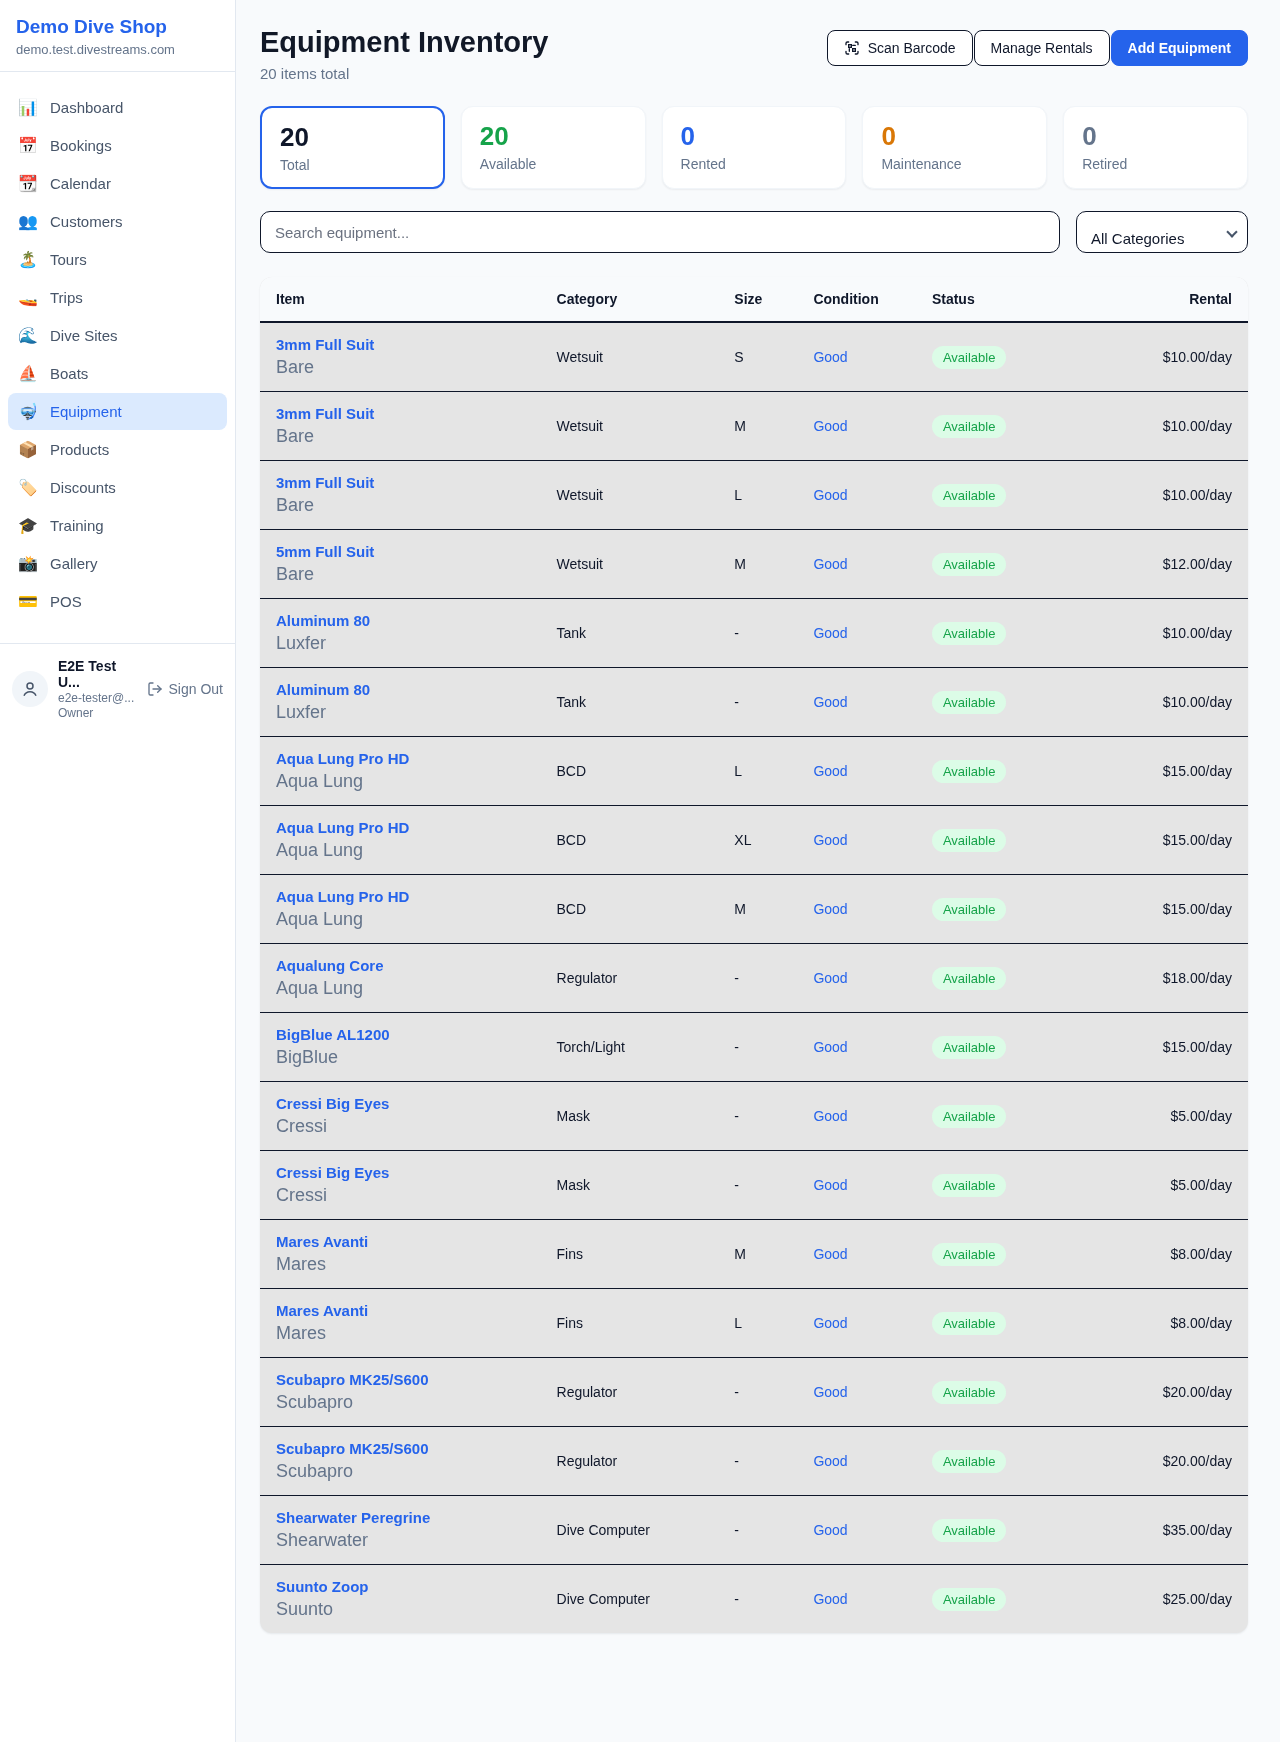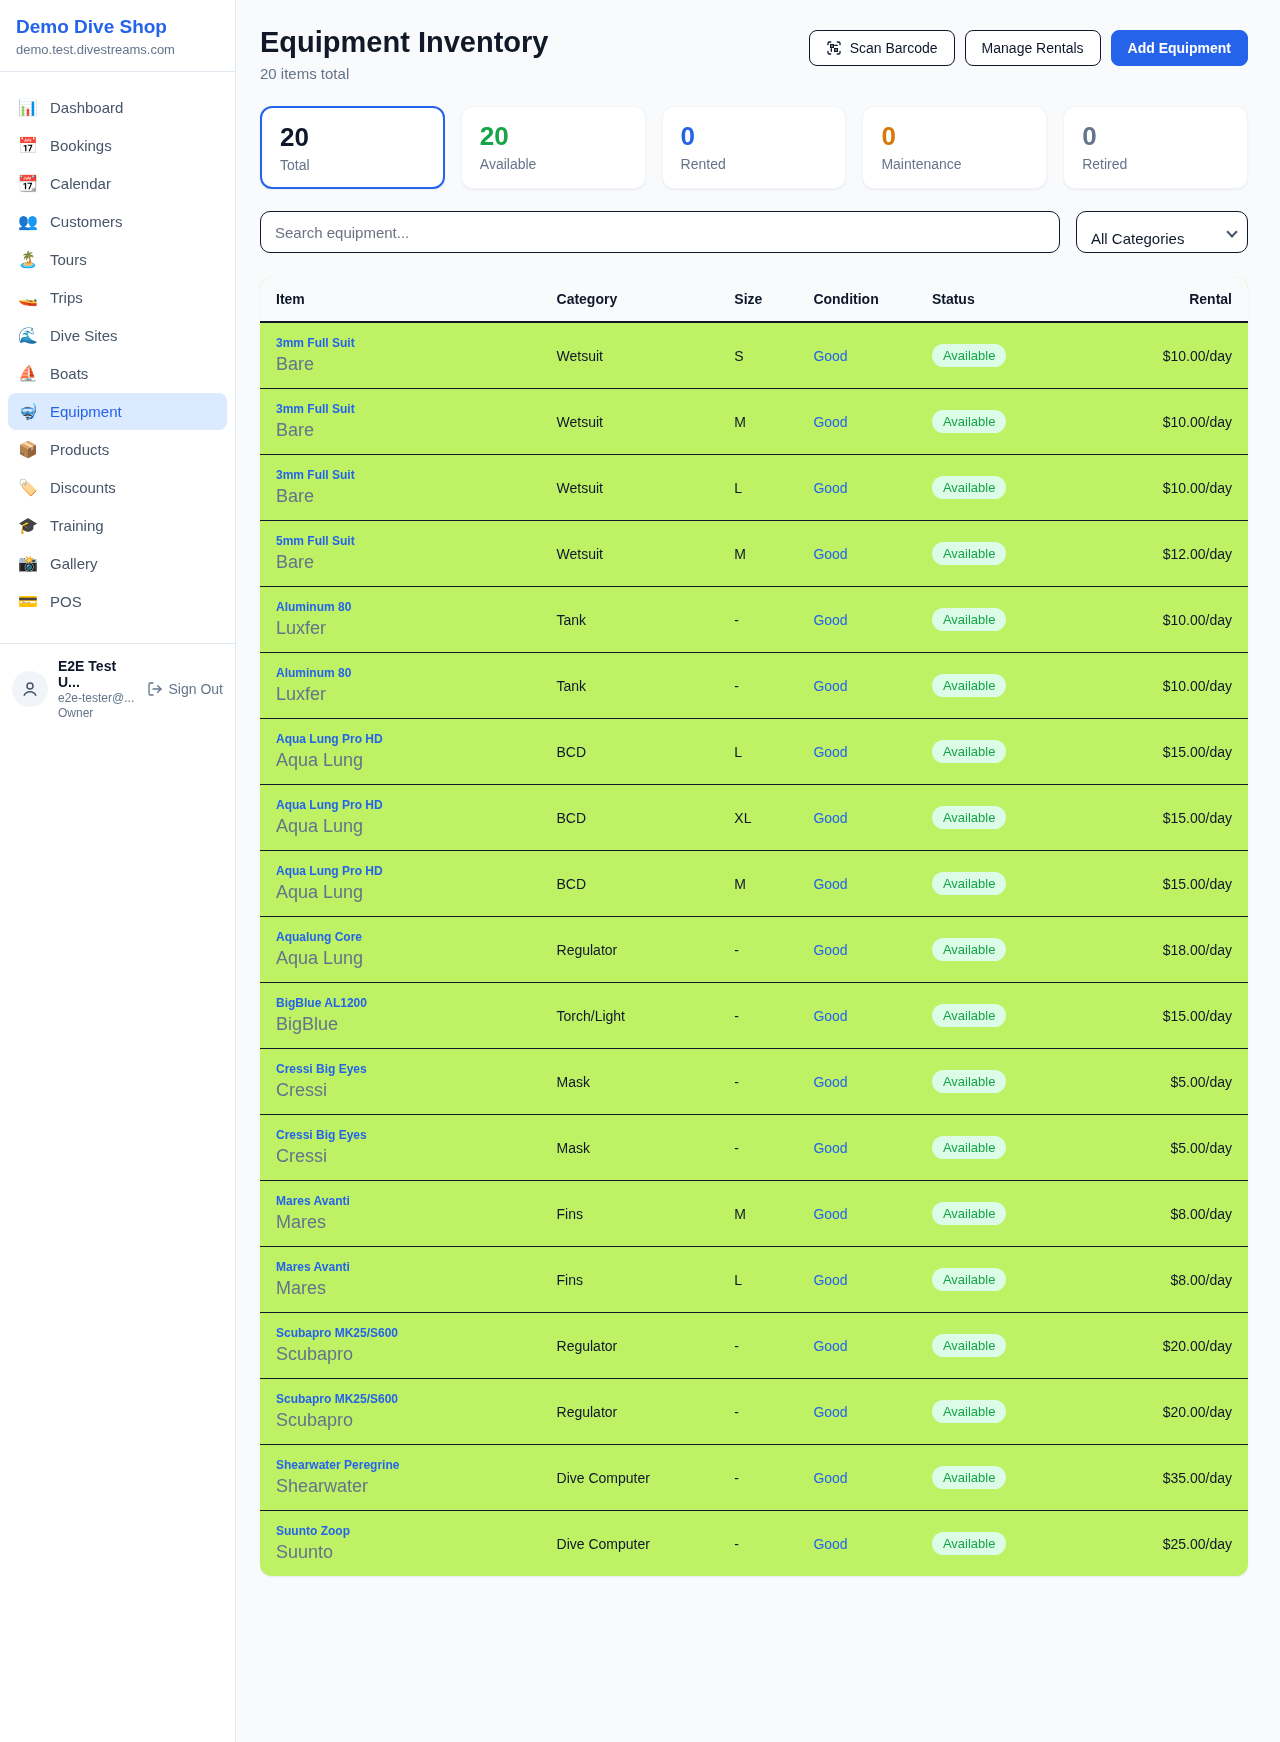--- a/index.html
+++ b/index.html
@@ -39,21 +39,21 @@
   }
   .user-meta { flex:1 1 auto; min-width:0; }
   .user-name { font-size:14px; font-weight:bold; color:#0f172a; }
   .user-email, .user-role { font-size:12px; color:#64748b; margin-top:1px; }
   .signout { display:flex; align-items:center; gap:6px; color:#64748b; font-size:14px; cursor:pointer; white-space:nowrap; }
   
   .main { flex:1 1 auto; padding:26px 32px 36px 24px; }
   .page-head { display:flex; justify-content:space-between; align-items:flex-start; }
   .page-title { font-size:29px; font-weight:bold; color:#111827; }
   .page-subtitle { font-size:15px; color:#64748b; margin-top:6px; }
-  .head-actions { display:flex; gap:10px; margin-top:4px; }
+  .head-actions { display:flex; gap:1px; margin-top:4px; }
   .btn {
     display:inline-flex; align-items:center; gap:8px;
     height:36px; padding:0 16px; border-radius:8px;
     font-size:14px; cursor:pointer; background:#ffffff;
     border:1px solid #0f172a; color:#0f172a;
     font-family:"Liberation Sans", sans-serif;
   }
   .btn-primary { background:#2563eb; border-color:#2563eb; color:#ffffff; font-weight:bold; }
   
   .stats { display:grid; grid-template-columns:repeat(5,1fr); gap:16px; margin-top:24px; }
@@ -82,39 +82,39 @@
     appearance:none; -webkit-appearance:none; cursor:pointer;
     font-family:"Liberation Sans", sans-serif;
   }
   .select-caret {
     position:absolute; right:12px; top:17px; width:8px; height:8px;
     border-right:2px solid #475569; border-bottom:2px solid #475569;
     transform:rotate(45deg); pointer-events:none;
   }
   
   .table-card {
-    margin-top:24px; background:#bef264; border-radius:12px;
+    margin-top:24px; background:#e5e5e5; border-radius:12px;
     box-shadow:0 1px 2px rgba(15,23,42,.08);
     overflow:hidden;
   }
   table { width:100%; border-collapse:collapse; table-layout:fixed; }
   thead th {
     background:#f8fafc; text-align:left; font-size:14px; font-weight:bold;
     color:#0f172a; padding:14px 10px; border-bottom:2px solid #0f172a;
   }
   th.col-item { width:29%; padding-left:16px; }
   th.col-category { width:18%; }
   th.col-size { width:8%; }
   th.col-condition { width:12%; }
   th.col-status { width:16%; }
   th.col-rental { width:17%; text-align:right; padding-right:16px; }
   tbody td { padding:13px 10px; border-bottom:1px solid #0f172a; vertical-align:middle; font-size:14px; }
   tbody tr:last-child td { border-bottom:none; }
   td.cell-item { padding-left:16px; }
-  .item-link { color:#2563eb; font-weight:bold; font-size:12px; cursor:pointer; }
+  .item-link { color:#2563eb; font-weight:bold; font-size:15px; cursor:pointer; }
   .item-brand { color:#64748b; font-size:18px; margin-top:4px; }
   .cond-link { color:#2563eb; cursor:pointer; }
   .badge {
     display:inline-block; background:#dcfce7; color:#16a34a;
     font-size:13px; padding:4px 11px; border-radius:999px;
   }
   td.cell-rental { text-align:right; padding-right:16px; color:#0f172a; }
   svg { display:block; }
 </style>
 </head>

